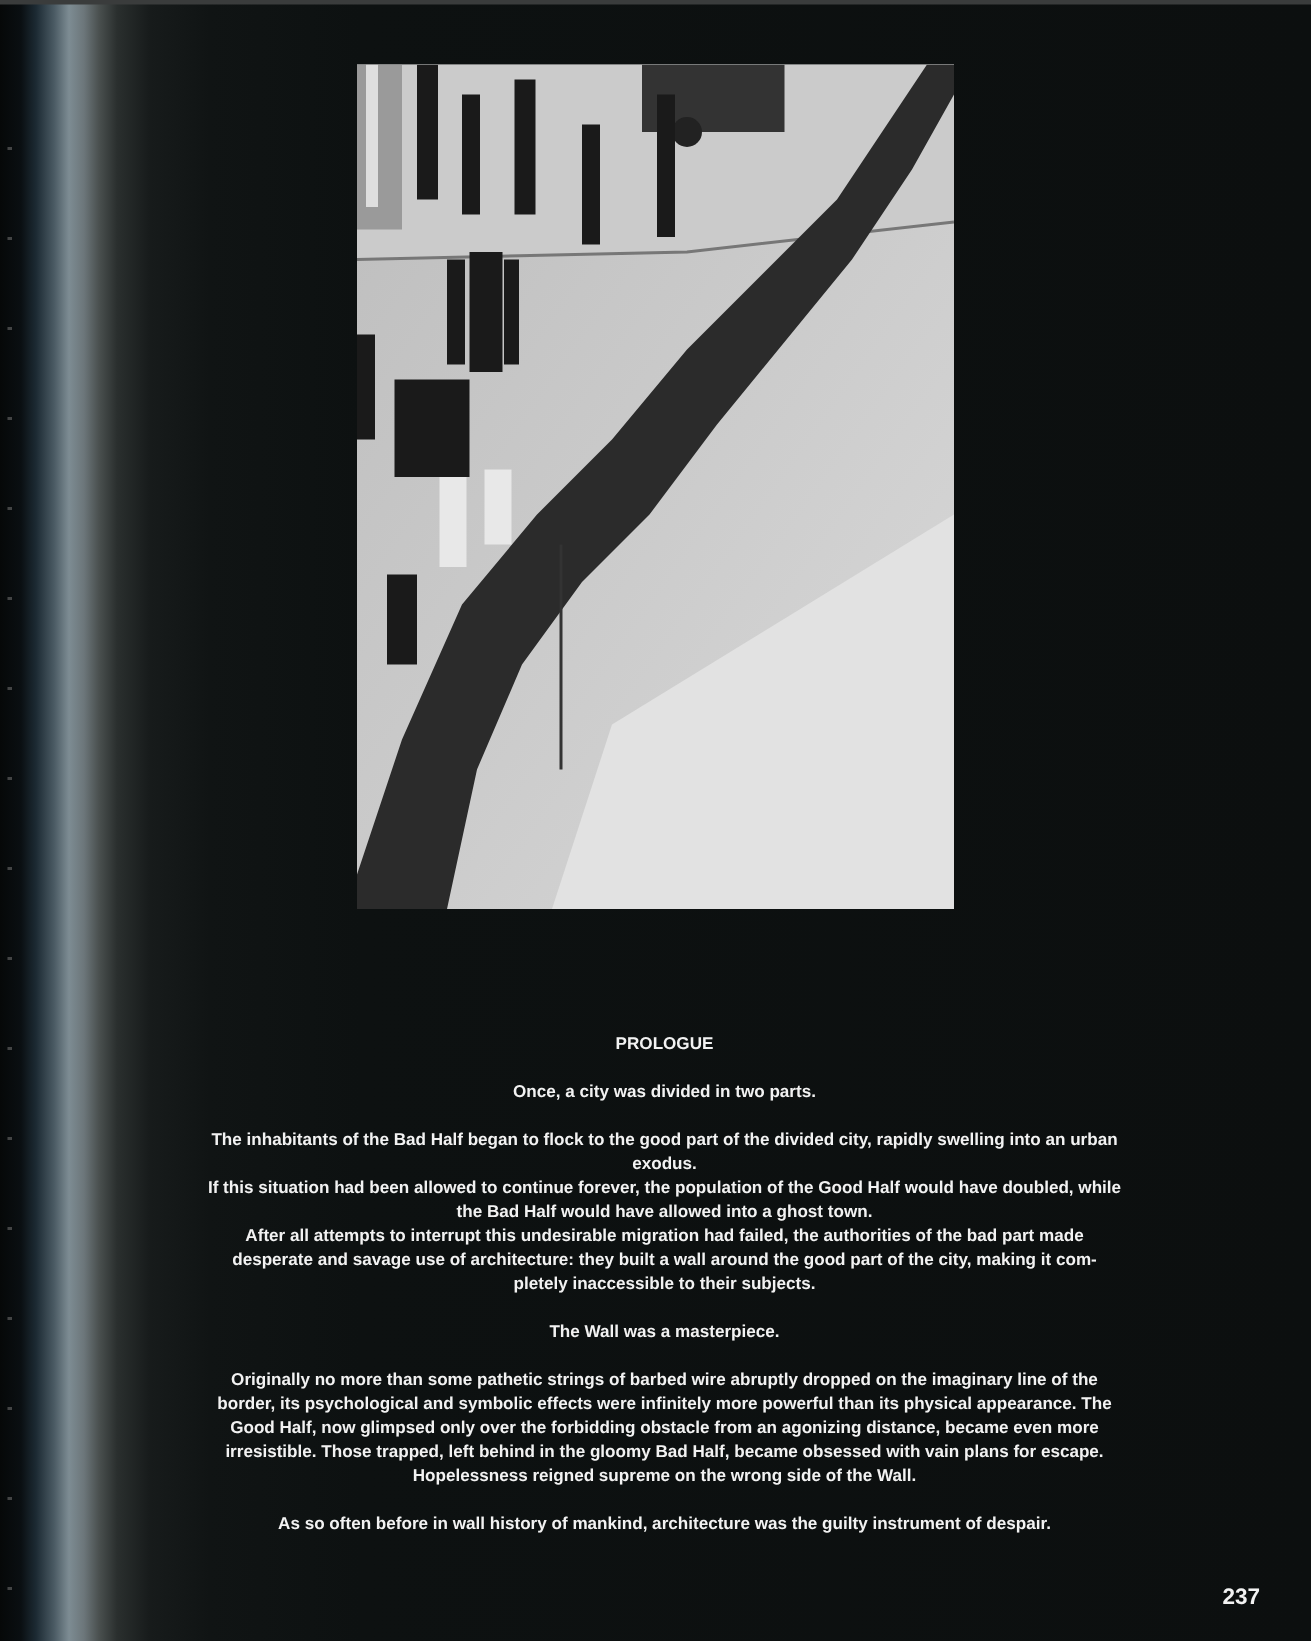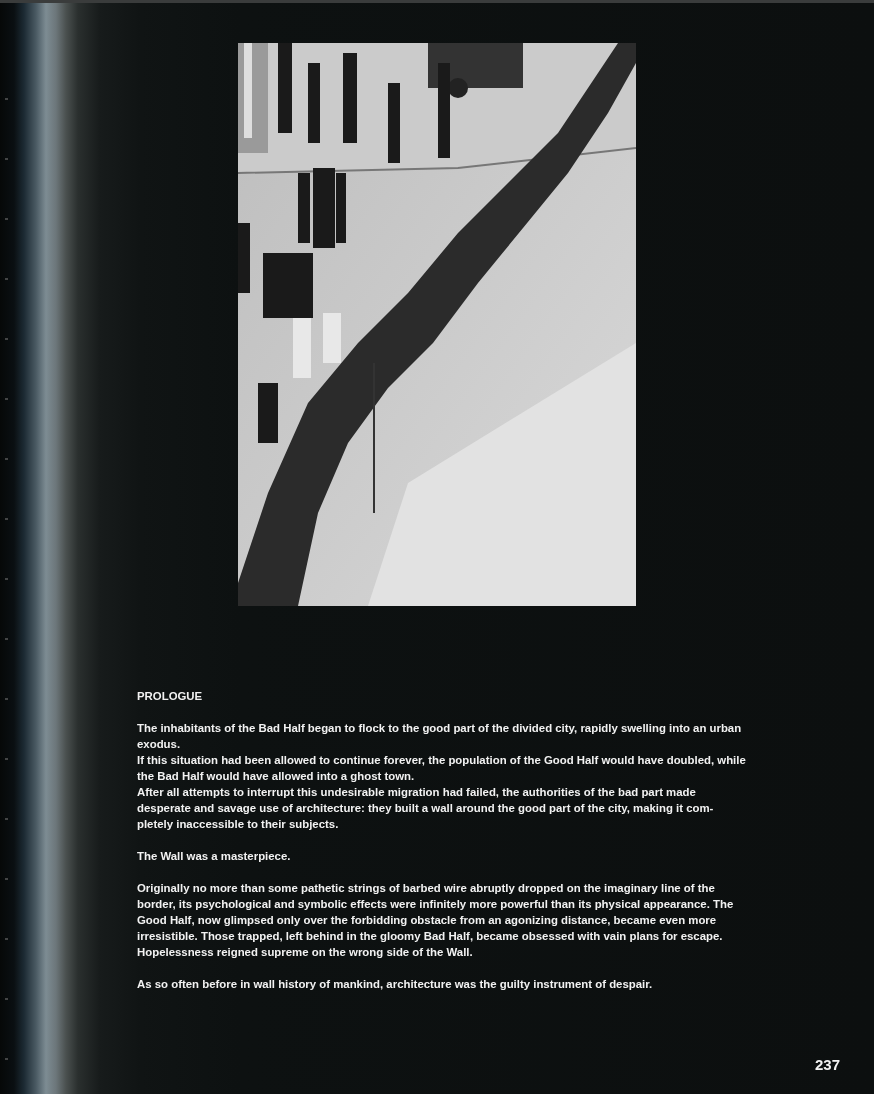--- a/index.html
+++ b/index.html
@@ -22,21 +22,21 @@
       background: repeating-linear-gradient(180deg, transparent 0 58px, #6a6a6a 58px 60px); opacity: .6; }
 
     .photo {
       position: absolute; left: 238px; top: 43px; width: 398px; height: 563px;
       overflow: hidden; background: #cfcfcf;
     }
     .photo svg { display: block; }
 
     .text-block {
       position: absolute; left: 137px; top: 688px; width: 612px;
-      color: #f2f2f2; font-weight: bold; font-size: 11.4px; line-height: 16px;
+      color: #f2f2f2; font-weight: bold; font-size: 11.4px; line-height: 16px; text-align: center;
     }
     .text-block p { margin: 0 0 16px 0; }
     .text-block .heading { margin-bottom: 16px; }
     .text-block .line { display: block; }
     .page-number {
       position: absolute; left: 815px; top: 1056px; color: #f2f2f2;
       font-weight: bold; font-size: 15px;
     }
   </style>
 </head>
@@ -87,20 +87,23 @@
         <rect x="55" y="275" width="18" height="60"></rect>
         <rect x="85" y="270" width="18" height="50"></rect>
       </g>
       <line x1="136" y1="320" x2="136" y2="470" stroke="#333" stroke-width="2"></line>
     </svg>
   </div>
 
   <div class="text-block">
     <p class="heading">PROLOGUE</p>
     <p>
+      <span class="line">Once, a city was divided in two parts.</span>
+    </p>
+    <p>
       <span class="line">The inhabitants of the Bad Half began to flock to the good part of the divided city, rapidly swelling into an urban exodus.</span>
       <span class="line">If this situation had been allowed to continue forever, the population of the Good Half would have doubled, while the Bad Half would have allowed into a ghost town.</span>
       <span class="line">After all attempts to interrupt this undesirable migration had failed, the authorities of the bad part made desperate and savage use of architecture: they built a wall around the good part of the city, making it com-pletely inaccessible to their subjects.</span>
     </p>
     <p>
       <span class="line">The Wall was a masterpiece.</span>
     </p>
     <p>
       <span class="line">Originally no more than some pathetic strings of barbed wire abruptly dropped on the imaginary line of the border, its psychological and symbolic effects were infinitely more powerful than its physical appearance. The Good Half, now glimpsed only over the forbidding obstacle from an agonizing distance, became even more irresistible. Those trapped, left behind in the gloomy Bad Half, became obsessed with vain plans for escape. Hopelessness reigned supreme on the wrong side of the Wall.</span>
     </p>

